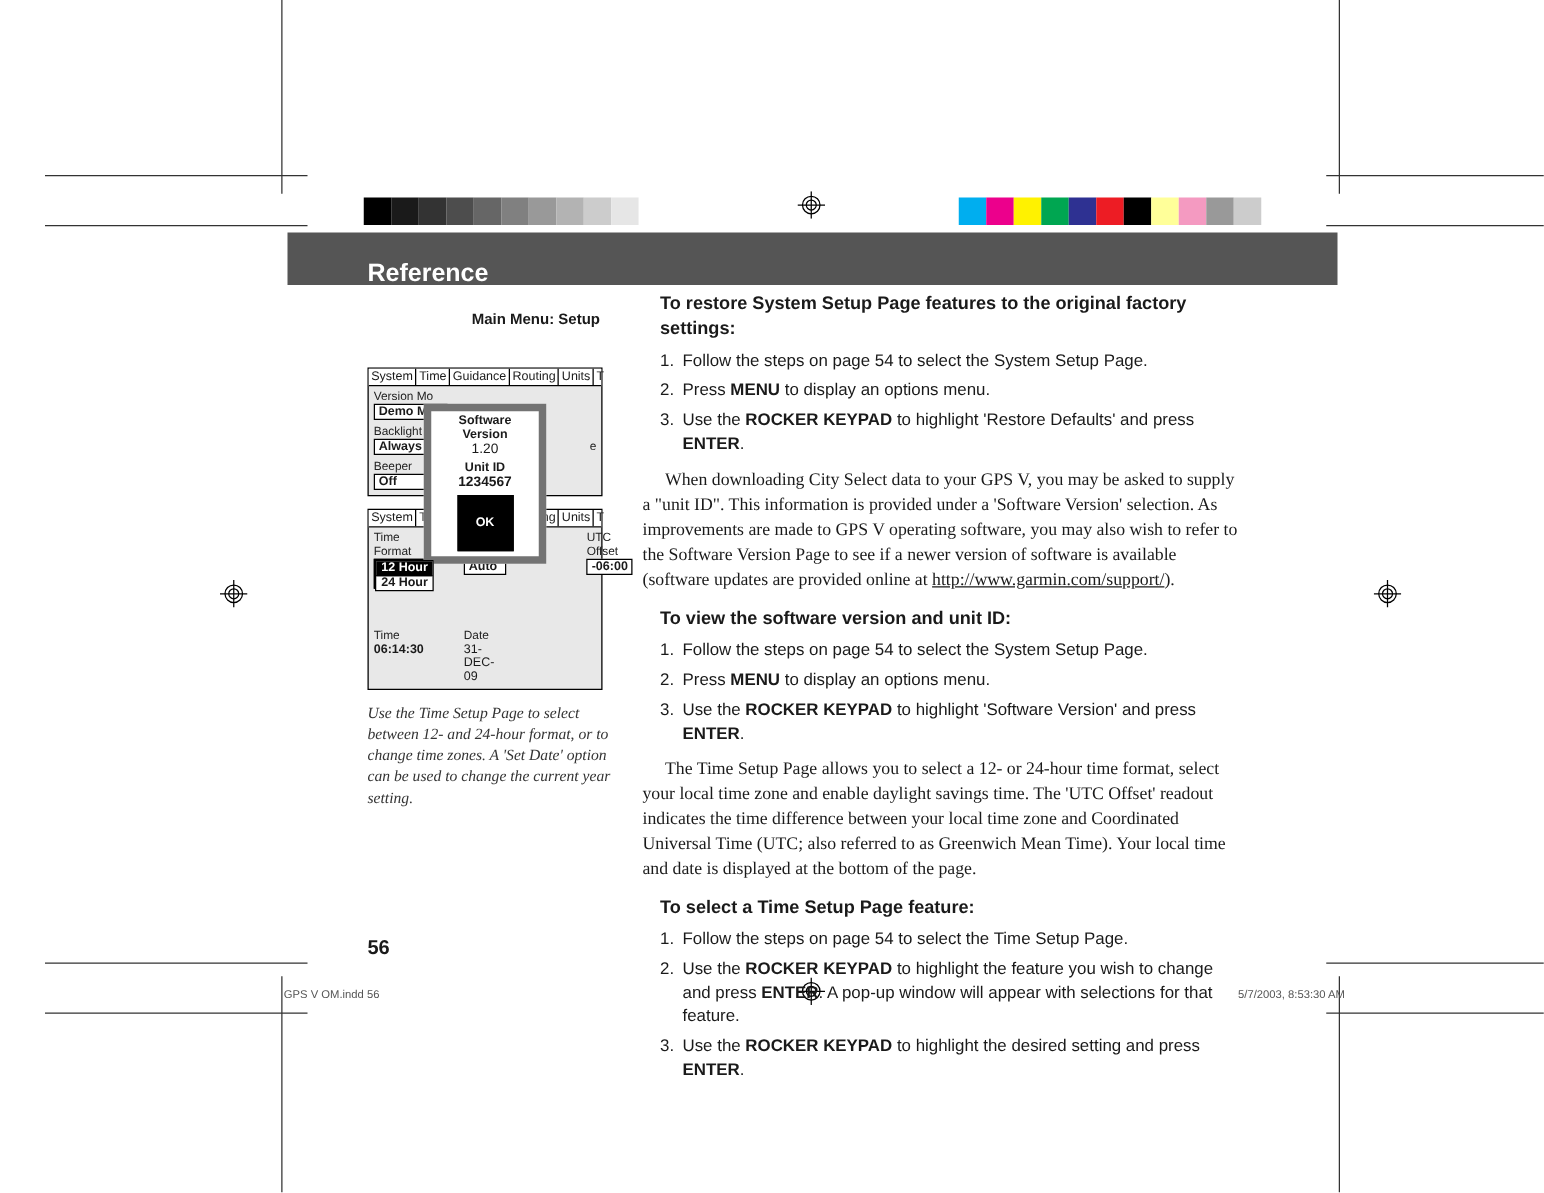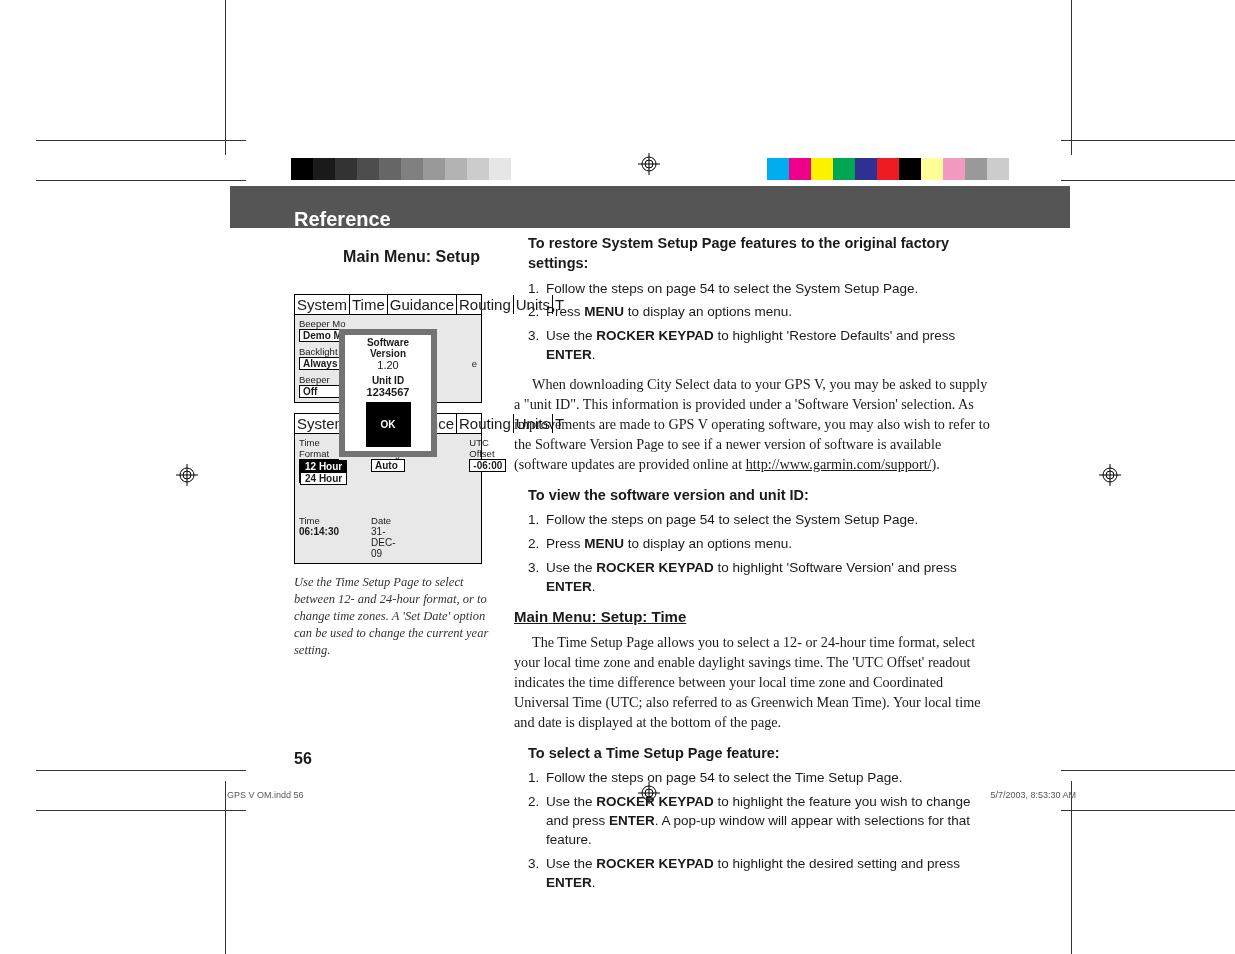--- a/index.html
+++ b/index.html
@@ -23,24 +23,24 @@
   .reg-bottom { left: 602px; top: 782px; }
   .reg-left { left: 140px; top: 464px; }
   .reg-right { left: 1063px; top: 464px; }
   .header-band { position: absolute; left: 194px; top: 186px; width: 840px; height: 42px; background: #555; }
   .header-title { position: absolute; left: 258px; top: 208px; font-family: "Myriad Pro", "Segoe UI", Arial, sans-serif; font-weight: 700; color: #fff; font-size: 20px; }
   .color-bar-gray { position: absolute; top: 158px; height: 22px; display: flex; }
   .color-bar-gray .sw { width: 22px; height: 22px; }
   .color-bar-color { position: absolute; top: 158px; height: 22px; display: flex; }
   .color-bar-color .sw { width: 22px; height: 22px; }
   .left-col { position: absolute; left: 258px; top: 248px; width: 200px; }
-  .page-subtitle { font-family: "Myriad Pro", "Segoe UI", Arial, sans-serif; font-weight: 700; font-size: 16px; text-align: right; margin-bottom: 28px; position: absolute; right: 14px; top: 0; white-space: nowrap; }
+  .page-subtitle { font-family: "Myriad Pro", "Segoe UI", Arial, sans-serif; font-weight: 700; font-size: 12px; text-align: right; margin-bottom: 28px; position: absolute; right: 14px; top: 0; white-space: nowrap; }
   .gps-screen { width: 188px; border: 1px solid #000; background: #e8e8e8; font-family: Tahoma, Arial, sans-serif; font-size: 10px; position: relative; margin-bottom: 10px; }
   .gps-tabs { display: flex; background: #fff; border-bottom: 1px solid #000; }
-  .gps-tab { border-right: 1px solid #000; padding: 1px 2px; font-size: 15px; white-space: nowrap; text-align: center; }
+  .gps-tab { border-right: 1px solid #000; padding: 1px 2px; font-size: 10px; white-space: nowrap; text-align: center; }
   .gps-body { padding: 3px 4px 4px; position: relative; }
   .gps-label { font-size: 9.5px; color: #222; }
   .gps-field-box { border: 1px solid #000; background: #fff; padding: 0 3px; font-weight: 700; font-size: 10px; display: inline-block; min-width: 58px; }
   .popup { position: absolute; left: 44px; top: 14px; width: 98px; border: 6px solid #737373; background: #fff; text-align: center; padding: 2px 3px 4px; z-index: 5; }
   .popup-title { font-weight: 700; font-size: 10px; }
   .popup-val { font-size: 11px; }
   .popup-ok { display: inline-block; border: 1px solid #000; background: #000; color: #fff; font-weight: 700; padding: 16px 14px; margin-top: 4px; font-size: 10px; }
   .caption { font-style: italic; font-size: 12.5px; line-height: 1.35; color: #333; margin-bottom: 22px; }
   .gps-grid { display: grid; grid-template-columns: 1fr 1fr 1fr 1fr; column-gap: 6px; row-gap: 2px; gap: 32px; }
   .gps-sel { border: 1px solid #000; background: #fff; padding: 0 3px; font-weight: 700; font-size: 10px; }
@@ -144,21 +144,21 @@
     <div class="gps-screen">
       <div class="gps-tabs" id="tabs1">
           <div class="gps-tab">System</div>
           <div class="gps-tab">Time</div>
           <div class="gps-tab">Guidance</div>
           <div class="gps-tab">Routing</div>
           <div class="gps-tab">Units</div>
           <div class="gps-tab" style="border-right: none;">T</div>
         </div>
       <div class="gps-body">
-        <div class="gps-label"><span>Beeper Mo</span></div>
+        <div class="gps-label"><span>Version Mo</span></div>
         <div class="gps-field-box">Demo Mod</div>
         <div class="gps-label" style="margin-top:4px">Backlight</div>
         <div style="display:flex;justify-content:space-between;align-items:center">
           <span class="gps-field-box">Always On</span>
           <span class="gps-label" style="margin-left:auto">e</span>
         </div>
         <div class="gps-label" style="margin-top:4px">Beeper</div>
         <div class="gps-field-box">Off</div>
 
         <div class="popup">
@@ -245,21 +245,20 @@
         <li>
           <span class="n">2.</span>
           <span class="t">Press <b class="key">MENU</b> to display an options menu.</span>
         </li>
         <li>
           <span class="n">3.</span>
           <span class="t">Use the <b class="key">ROCKER KEYPAD</b> to highlight 'Software Version' and press <b class="key">ENTER</b>.</span>
         </li>
       </ol>
 
-    <div class="section-head">Main Menu: Setup: Time</div>
 
     <p class="body-text">The Time Setup Page allows you to select a 12- or 24-hour time format, select your local time zone and enable daylight savings time.  The 'UTC Offset' readout indicates the time difference between your local time zone and Coordinated Universal Time (UTC; also referred to as Greenwich Mean Time).  Your local time and date is displayed at the bottom of the page.</p>
 
     <div class="instr-head">To select a Time Setup Page feature:</div>
     <ol class="num-list" id="list3">
         <li>
           <span class="n">1.</span>
           <span class="t">Follow the steps on page 54 to select the Time Setup Page.</span>
         </li>
         <li>

